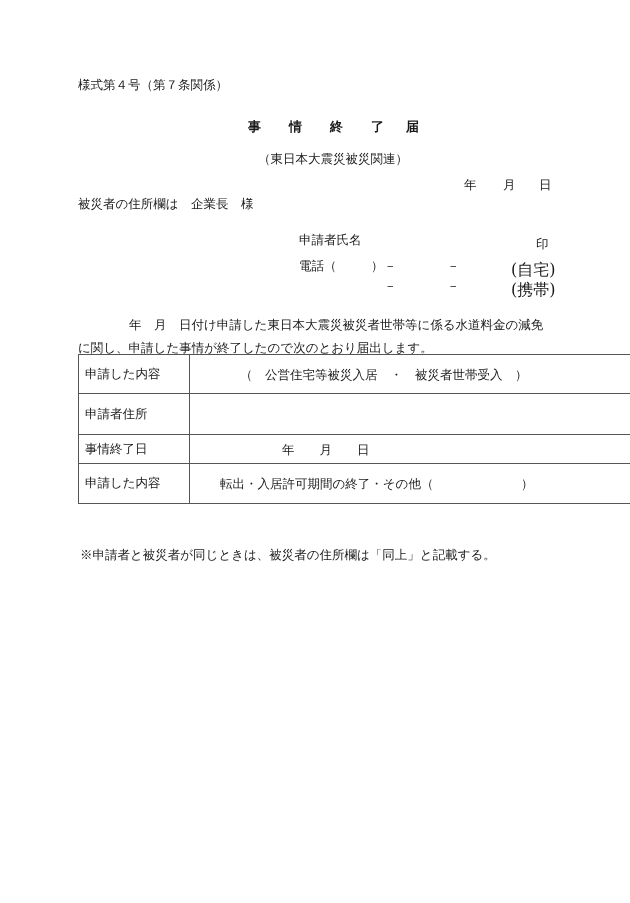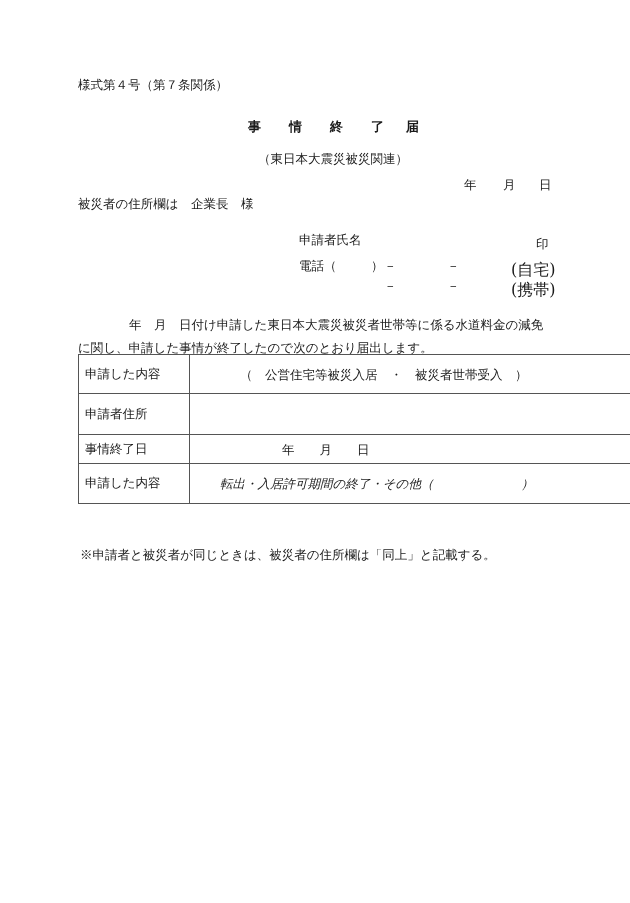--- a/index.html
+++ b/index.html
@@ -70,19 +70,19 @@
   </tr>
   <tr style="height:29px;">
     <td class="lbl">事情終了日</td>
     <td class="val">
       <span class="abs" style="left:92px;top:7px;">年　　月　　日</span>
     </td>
   </tr>
   <tr style="height:40px;">
     <td class="lbl">申請した内容</td>
     <td class="val">
-      <span class="abs" style="left:30px;top:12px;font-style:italic;">転出・入居許可期間の終了・その他（　　　　　　　）</span>
+      <span class="abs" style="left:30px;top:12px;">転出・入居許可期間の終了・その他（　　　　　　　）</span>
     </td>
   </tr>
 </tbody>
   </table>
 
 <div class="abs t13" style="left:80px;top:547px;">※申請者と被災者が同じときは、被災者の住所欄は「同上」と記載する。</div>
 
 </body></html>

